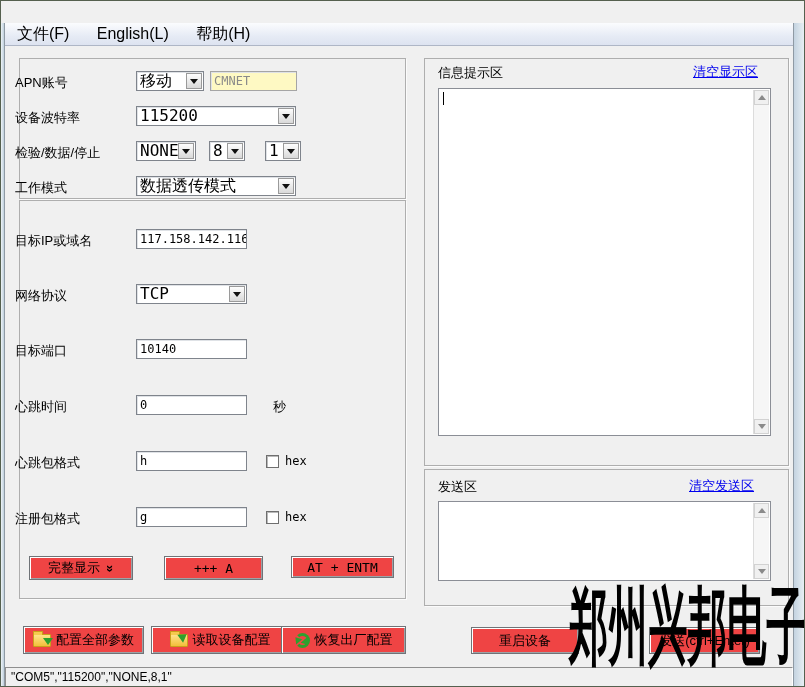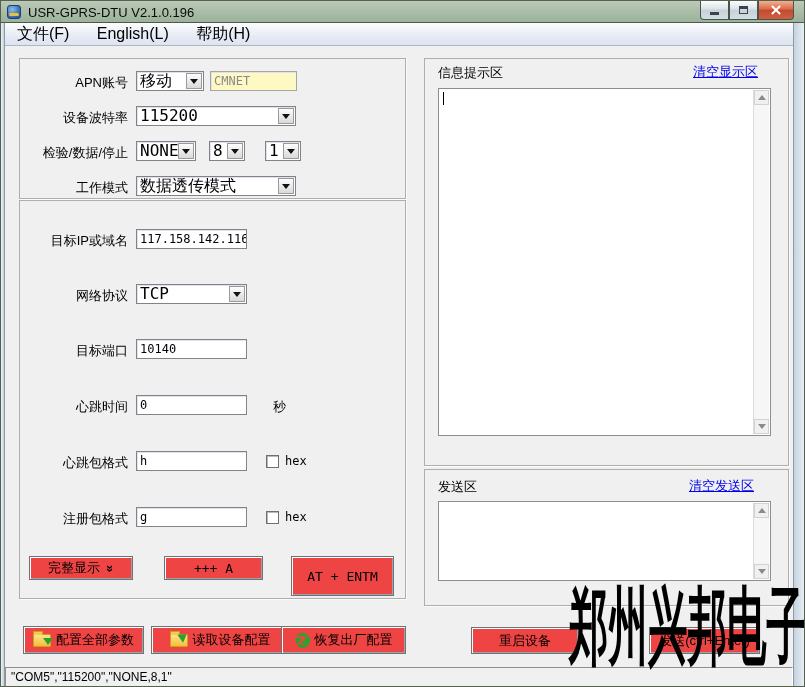--- a/index.html
+++ b/index.html
@@ -42,21 +42,21 @@
     background:linear-gradient(to left,#eef4f8,#c4d3e0); border-left:1px solid #8f9aa4; }
 
   
   .gbox { position:absolute; border:1px solid #aeaeae; box-shadow:1px 1px 0 rgba(255,255,255,.75); }
   #gbox-device { left:18px; top:57px;  width:387px; height:141px; }
   #gbox-net    { left:18px; top:199px; width:387px; height:399px; }
   #gbox-info   { left:423px; top:57px;  width:365px; height:408px; }
   #gbox-send   { left:423px; top:468px; width:365px; height:137px; }
 
   
-  .flabel { position:absolute; left:14px; width:113px; text-align:right; font-size:13px; white-space:nowrap; }
+  .flabel { position:absolute; left:14px; width:113px; font-size:13px; white-space:nowrap; }
   #lab-apn   { top:73px; }  #lab-baud { top:108px; } #lab-parity { top:143px; } #lab-mode { top:178px; }
   #lab-ip    { top:231px; } #lab-proto{ top:286px; } #lab-port   { top:341px; }
   #lab-htime { top:397px; } #lab-hpkt { top:453px; } #lab-rpkt   { top:509px; }
   #unit-sec  { position:absolute; left:272px; top:397px; font-size:13px; }
   .hexlab    { position:absolute; font-family:"DejaVu Sans Mono",monospace; font-size:12px; }
   #hex1 { left:284px; top:453px; } #hex2 { left:284px; top:509px; }
 
   
   .tbox { position:absolute; height:20px; background:#fff; border:1px solid #7f848c;
     box-shadow:inset 1px 1px 0 #dfe2e6; font-family:"DejaVu Sans Mono",monospace;
@@ -89,21 +89,21 @@
     box-shadow:inset 1px 1px 0 #b9b9b9; cursor:default; }
   #chk-hpkt { left:265px; top:454px; } #chk-rpkt { left:265px; top:510px; }
 
   
   .cbtn { position:absolute; background:#ef4444; border:1px solid #6f7377;
     box-shadow:inset 1px 1px 0 #ffffff, inset -1px -1px 0 #9fa2a6;
     display:flex; align-items:center; justify-content:center; gap:5px;
     font-size:13px; cursor:default; white-space:nowrap; }
   #btn-full   { left:28px;  top:555px; width:104px; height:24px; }
   #btn-plusa  { left:163px; top:555px; width:99px;  height:24px; font-family:"DejaVu Sans Mono",monospace; }
-  #btn-atentm { left:290px; top:555px; width:103px; height:40px; font-family:"DejaVu Sans Mono",monospace; }
+  #btn-atentm { left:290px; top:555px; width:103px; height:22px; font-family:"DejaVu Sans Mono",monospace; }
   .chev { display:inline-block; transform:rotate(90deg); font-weight:bold; font-size:13px; margin-left:2px; }
 
   #btn-config  { left:22px;  top:625px; width:121px; height:28px; }
   #btn-read    { left:150px; top:625px; width:138px; height:28px;text-align:center; }
   #btn-factory { left:280px; top:625px; width:125px; height:28px; }
   #btn-restart { left:470px; top:626px; width:108px; height:27px; }
   #btn-send    { left:648px; top:626px; width:111px; height:27px; }
 
   
   .folder { position:relative; width:18px; height:13px; flex:0 0 18px;
@@ -149,38 +149,20 @@
   
   #watermark { position:absolute; left:568px; top:584px; z-index:40; color:#000;
     font-weight:bold; font-size:84px; line-height:82px; white-space:nowrap;
     transform:scaleX(0.47); transform-origin:left top; letter-spacing:0; pointer-events:none; }
 </style>
 </head>
 <body>
 
 <div class="win">
 
-  <div id="titlebar">
-    <div id="app-icon"></div>
-    <div id="title-text">USR-GPRS-DTU V2.1.0.196</div>
-    <div id="winbtns">
-      <div class="wbtn first">
-          <span class="glyph-min"></span>
-        </div>
-      <div class="wbtn">
-          <span class="glyph-max"></span>
-        </div>
-      <div class="wbtn close">
-          <span class="glyph-close">
-            <i></i>
-            <i></i>
-          </span>
-        </div>
-    </div>
-  </div>
 
   <div id="menubar">
     <span class="menu-item">文件(F)</span>
     <span class="menu-item">English(L)</span>
     <span class="menu-item">帮助(H)</span>
   </div>
 
   <div id="glass-left"></div>
   <div id="glass-right"></div>
 

